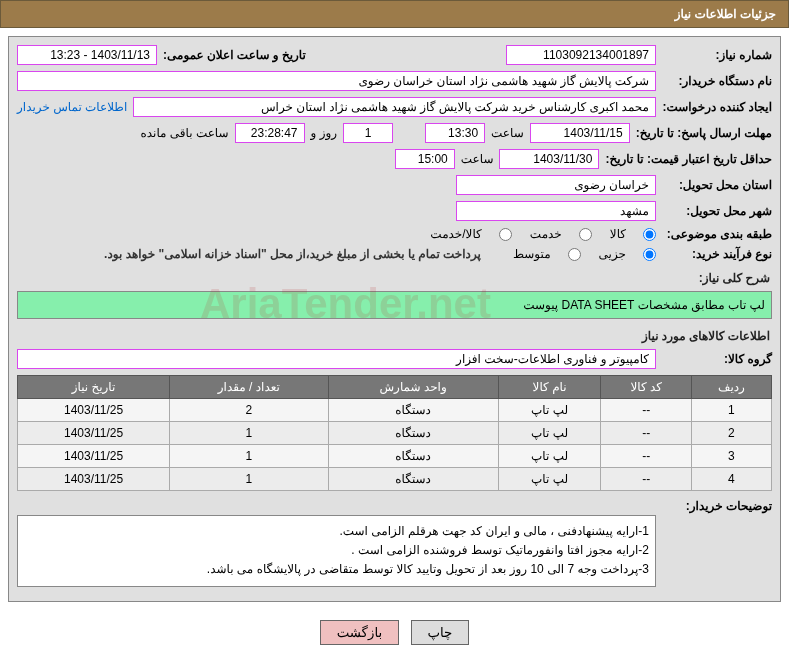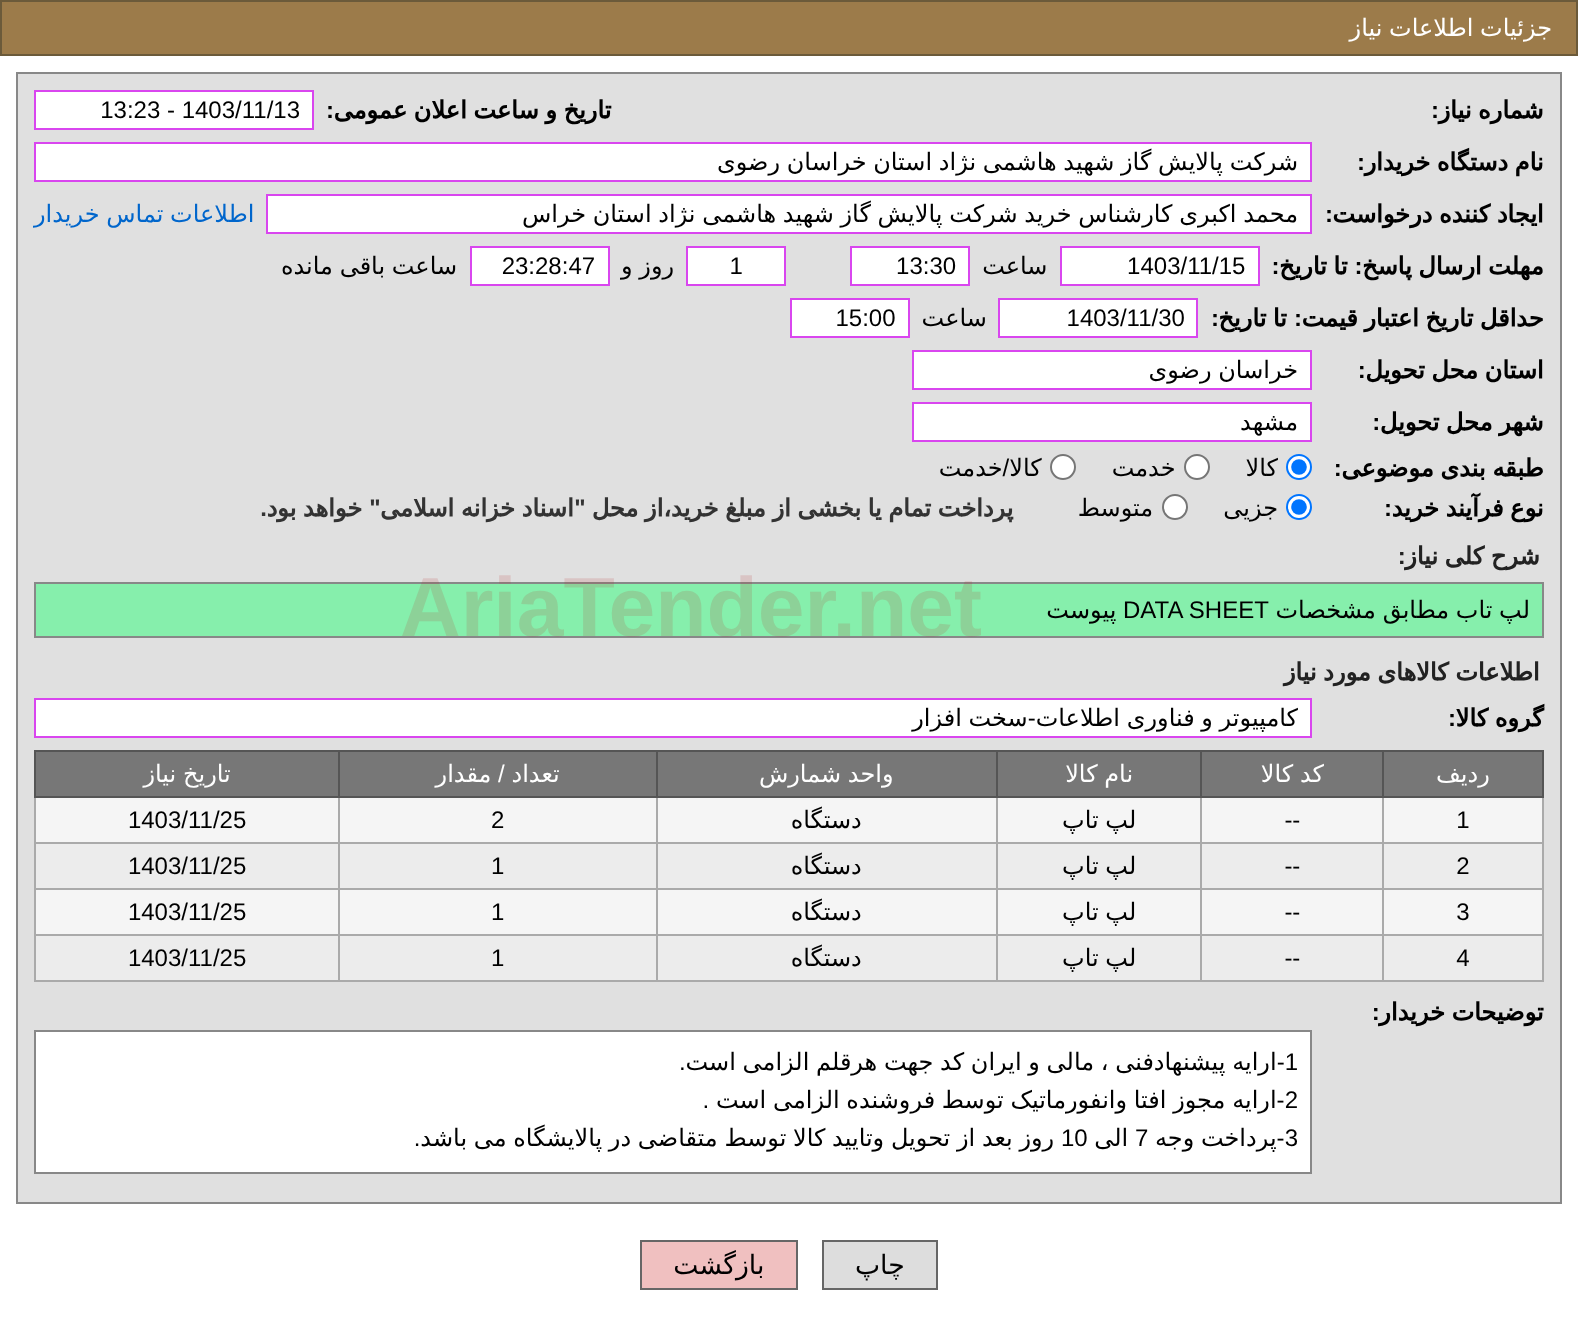--- a/index.html
+++ b/index.html
@@ -1,26 +1,26 @@
 <!DOCTYPE html>
 <html dir="rtl" lang="fa"><head>
 <meta charset="utf-8">
 <style>
 * { box-sizing: border-box; margin: 0; padding: 0; }
 body { font-family: Tahoma, Arial, sans-serif; font-size: 12px; background: #fff; direction: rtl; }
 .container { width: 789px; margin: 0 auto; }
-.header-bar { background: #8a6d3b; background: #9c7b4a; color: #fff; padding: 6px 12px; font-weight: normal; text-align: right; border: 1px solid #6b5a3a; }
+.header-bar { background: #8a6d3b; background: #9c7b4a; color: #fff; padding: 6px 12px; font-weight: bold; text-align: right; border: 1px solid #6b5a3a; }
 .content-box { background: #e0e0e0; border: 1px solid #888; margin: 8px; padding: 8px; }
 .row { display: flex; align-items: center; margin-bottom: 6px; gap: 6px; }
 .label { font-weight: bold; white-space: nowrap; min-width: 110px; text-align: right; }
 .field { background: #fff; border: 1px solid #d946ef; padding: 2px 6px; min-height: 20px; display: inline-block; }
 .field-wide { flex: 1; }
 .link { color: #0066cc; cursor: pointer; }
 .radio-group { display: flex; gap: 18px; align-items: center; }
-.radio-item { display: flex; gap: 4px; align-items: flex-start; }
+.radio-item { display: flex; gap: 17px; align-items: flex-end; }
 .section-title { font-weight: bold; color: #222; margin: 10px 2px 6px; text-align: right; }
 .desc-box { background: #86efac; border: 1px solid #888; padding: 6px; width: 100%; min-height: 28px; text-align: right; }
 table.data { width: 100%; border-collapse: collapse; background: #fff; }
 table.data th { background: #777; color: #fff; border: 1px solid #555; padding: 4px; font-weight: normal; }
 table.data td { border: 1px solid #aaa; padding: 4px; text-align: center; background: #f5f5f5; }
 table.data tr:nth-child(even) td { background: #ececec; }
 .notes-box { background: #fff; border: 1px solid #888; padding: 6px; margin-top: 16px; line-height: 1.6; }
 .btn-row { text-align: center; padding: 10px; }
 .btn { padding: 4px 16px; border: 1px solid #666; cursor: pointer; margin: 0 4px; font-family: inherit; }
 .btn-print { background: #ddd; }
@@ -37,20 +37,21 @@
   <div class="watermark">AriaTender.net</div>
 
   <div class="header-bar">
     <span>جزئیات اطلاعات نیاز</span>
   </div>
 
   <div class="content-box">
 
     <div class="row">
       <span class="label">شماره نیاز:</span>
+      <span class="field" style="min-width:150px">1103092134001897</span>
       <span style="flex:1"></span>
       <span class="label">تاریخ و ساعت اعلان عمومی:</span>
       <span class="field" style="min-width:140px">1403/11/13 - 13:23</span>
     </div>
 
     <div class="row">
       <span class="label">نام دستگاه خریدار:</span>
       <span class="field field-wide">شرکت پالایش گاز شهید هاشمی نژاد   استان خراسان رضوی</span>
     </div>
 

